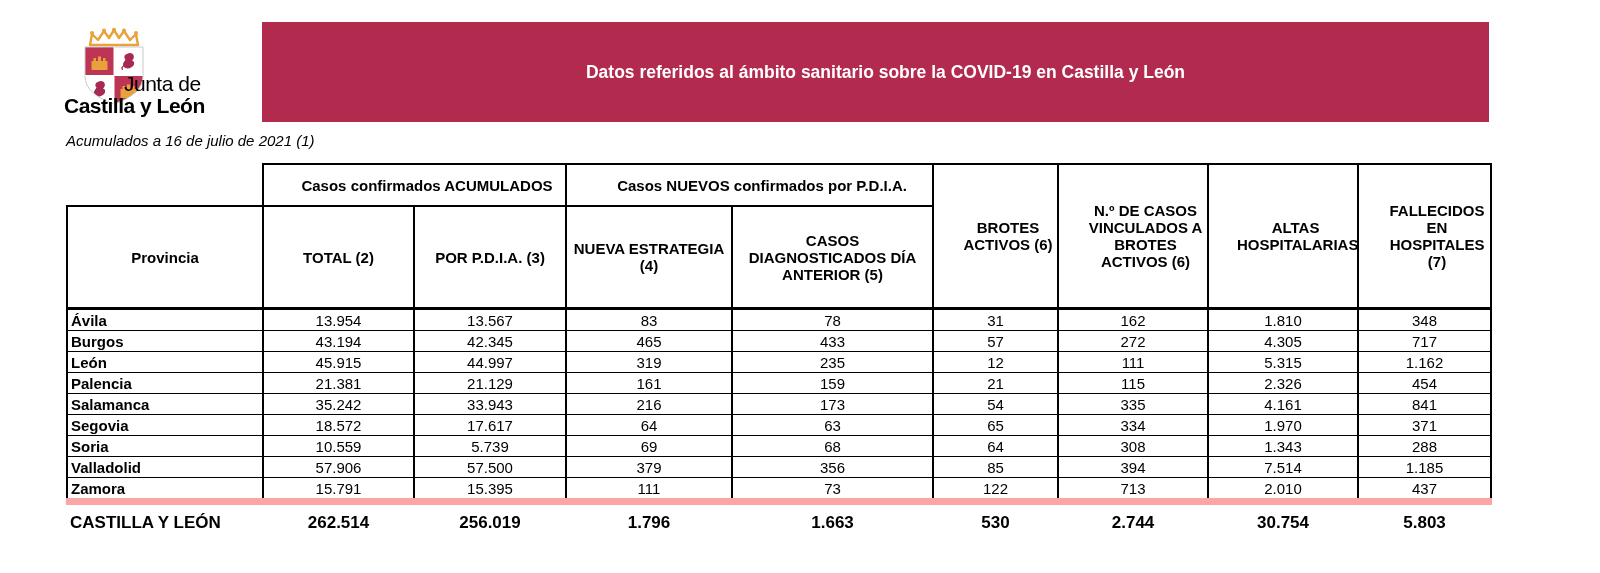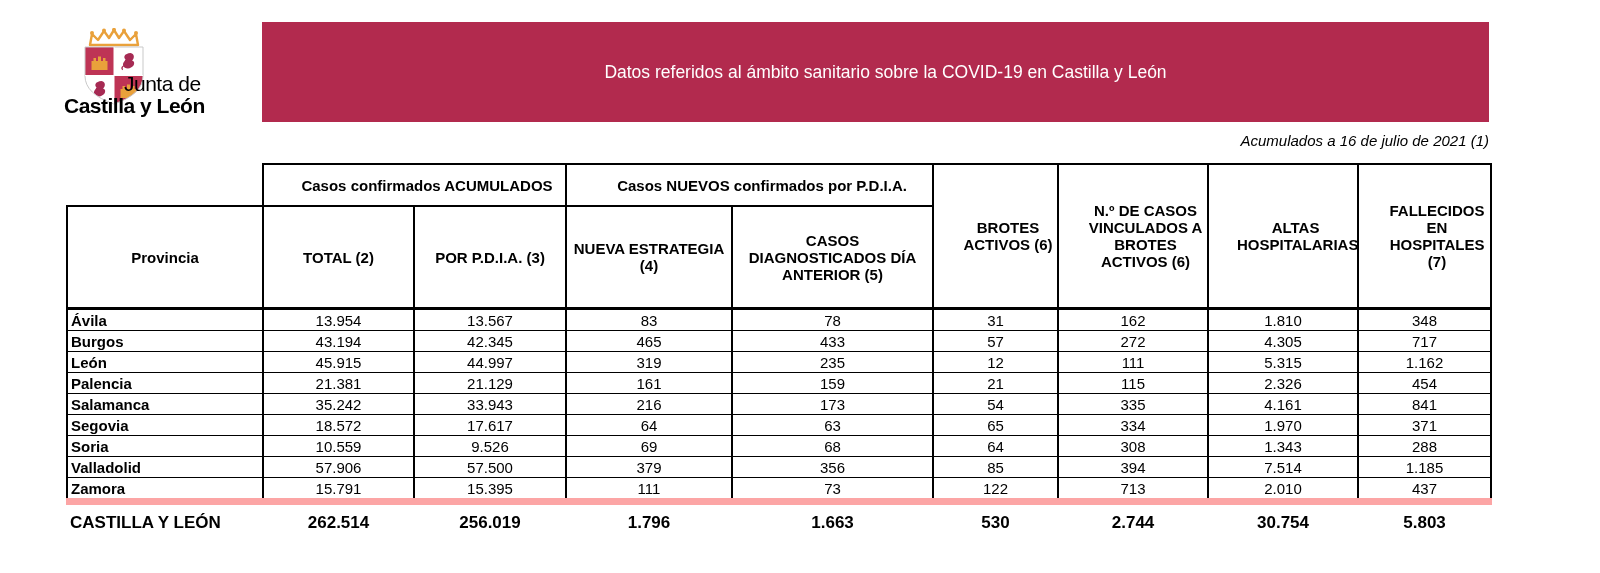--- a/index.html
+++ b/index.html
@@ -8,24 +8,24 @@
 
   
   .logo { position:absolute; left:62px; top:26px; width:180px; height:96px; }
   .logo svg { position:absolute; left:20px; top:2px; }
   .logo-line1 { position:absolute; left:62px; top:46px; font-size:21px; font-weight:normal; letter-spacing:-0.5px; }
   .logo-line2 { position:absolute; left:2px; top:68px; font-size:21px; font-weight:bold; letter-spacing:-0.5px; }
 
   
   .banner { position:absolute; left:262px; top:22px; width:1227px; height:100px;
             display:flex; align-items:center; justify-content:center; }
-  .banner-title { color:#fff; font-size:17.5px; font-weight:normal;margin-left:20px; }
-
-  
-  .subtitle { position:absolute; left:66px; top:132px; width:1423px; text-align:right;
+  .banner-title { color:#fff; font-size:17.5px; font-weight:bold;margin-left:20px; }
+
+  
+  .subtitle { position:absolute; left:66px; top:132px; width:1423px; 
               font-style:italic; font-size:15px; }
 
   
   .tblwrap { position:absolute; left:66px; top:163px; }
   table { border-collapse:collapse; table-layout:fixed; width:1424px; }
   th, td { font-size:15px; padding:0 3px; overflow:hidden; }
 
   thead th { border:2px solid #000; font-weight:bold; text-align:center; vertical-align:middle; }
   thead tr.hdr1 th { height:40px;padding-left:28px; }
   thead tr.hdr2 th { height:100px; }
@@ -195,21 +195,21 @@
             <td>64</td>
             <td>63</td>
             <td>65</td>
             <td>334</td>
             <td>1.970</td>
             <td>371</td>
           </tr>
           <tr>
             <th class="prov">Soria</th>
             <td>10.559</td>
-            <td>9.526</td>
+            <td>5.739</td>
             <td>69</td>
             <td>68</td>
             <td>64</td>
             <td>308</td>
             <td>1.343</td>
             <td>288</td>
           </tr>
           <tr>
             <th class="prov">Valladolid</th>
             <td>57.906</td>

